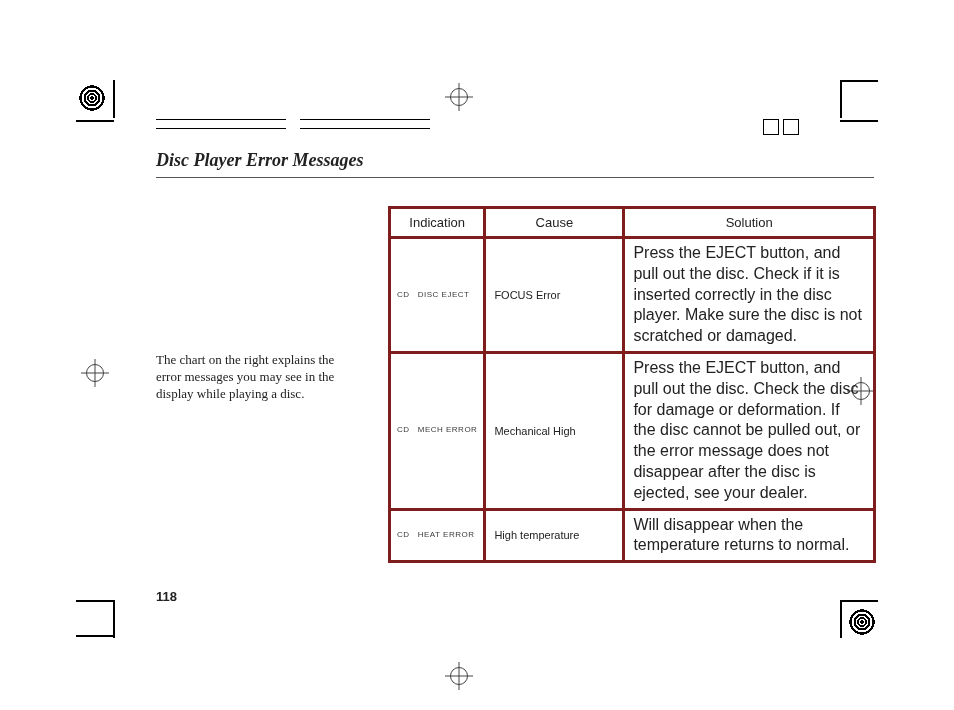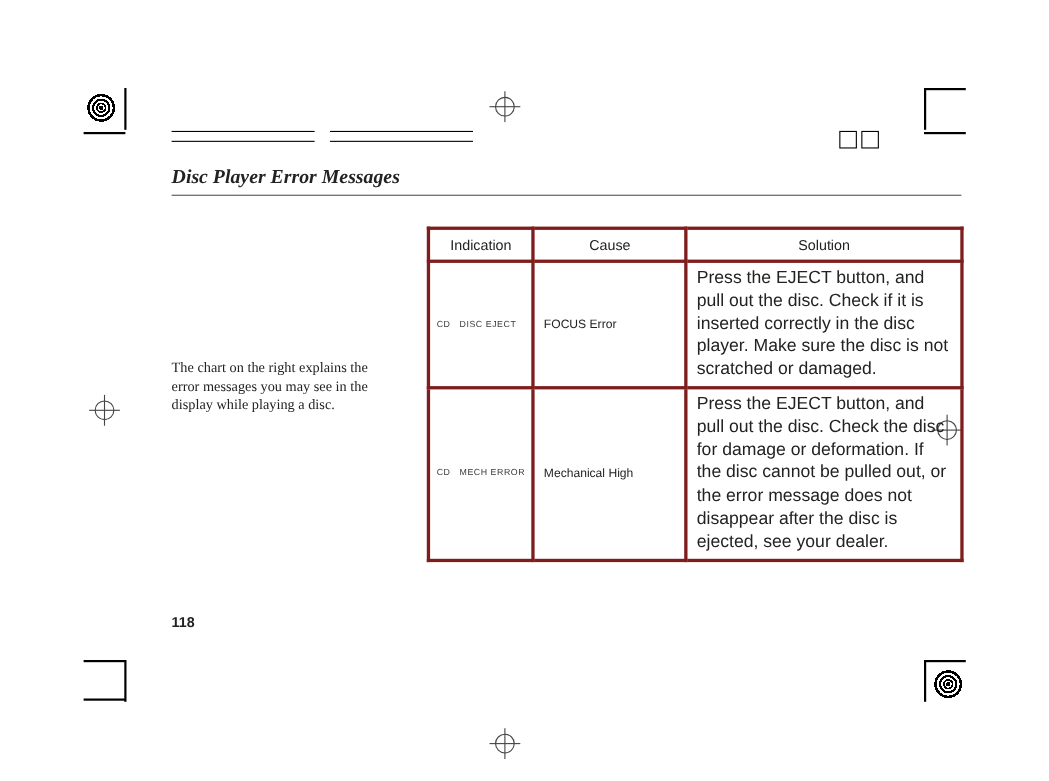--- a/index.html
+++ b/index.html
@@ -68,21 +68,21 @@
   table.errtab th.col-sol { width: auto; }
   td.ind-cell {
     font-family: "DejaVu Sans Mono","Menlo","Consolas",monospace;
     font-size: 8px; letter-spacing: 0.5px; color:#3a3a3a;
     padding: 0 6px; white-space: pre; line-height: 1.6;
   }
   td.cause-cell { font-size: 11px; padding: 4px 8px; }
   td.sol-cell   { font-size: 16px; padding: 4px 8px; line-height: 1.30; }
 
   .pagenum {
-    position: absolute; left: 156px; top: 558px;
+    position: absolute; left: 156px; top: 589px;
     font-family: Arial, Helvetica, sans-serif; font-weight: bold;
     font-size: 13px;
   }
 </style>
 </head>
 <body>
 
 <div class="reg bullseye" style="left:78px; top:84px;"></div>
 
 <div class="crop-h" style="left:76px; top:120px; width:38px; height:1.5px;"></div>
@@ -139,19 +139,24 @@
             <td class="cause-cell">FOCUS Error</td>
             <td class="sol-cell">Press the EJECT button, and pull out the disc. Check if it is inserted correctly in the disc player.
 Make sure the disc is not scratched or damaged.</td>
           </tr>
           <tr>
             <td class="ind-cell">CD   MECH ERROR</td>
             <td class="cause-cell">Mechanical High</td>
             <td class="sol-cell">Press the EJECT button, and pull out the disc. Check the disc for damage or deformation.
 If the disc cannot be pulled out, or the error message does not disappear after the disc is ejected, see your dealer.</td>
           </tr>
+          <tr>
+            <td class="ind-cell">CD   HEAT ERROR</td>
+            <td class="cause-cell">High temperature</td>
+            <td class="sol-cell">Will disappear when the temperature returns to normal.</td>
+          </tr>
         </tbody>
       </table>
     </div>
   </div>
 </div>
 
 <div class="pagenum">118</div>
 
 </body></html>

